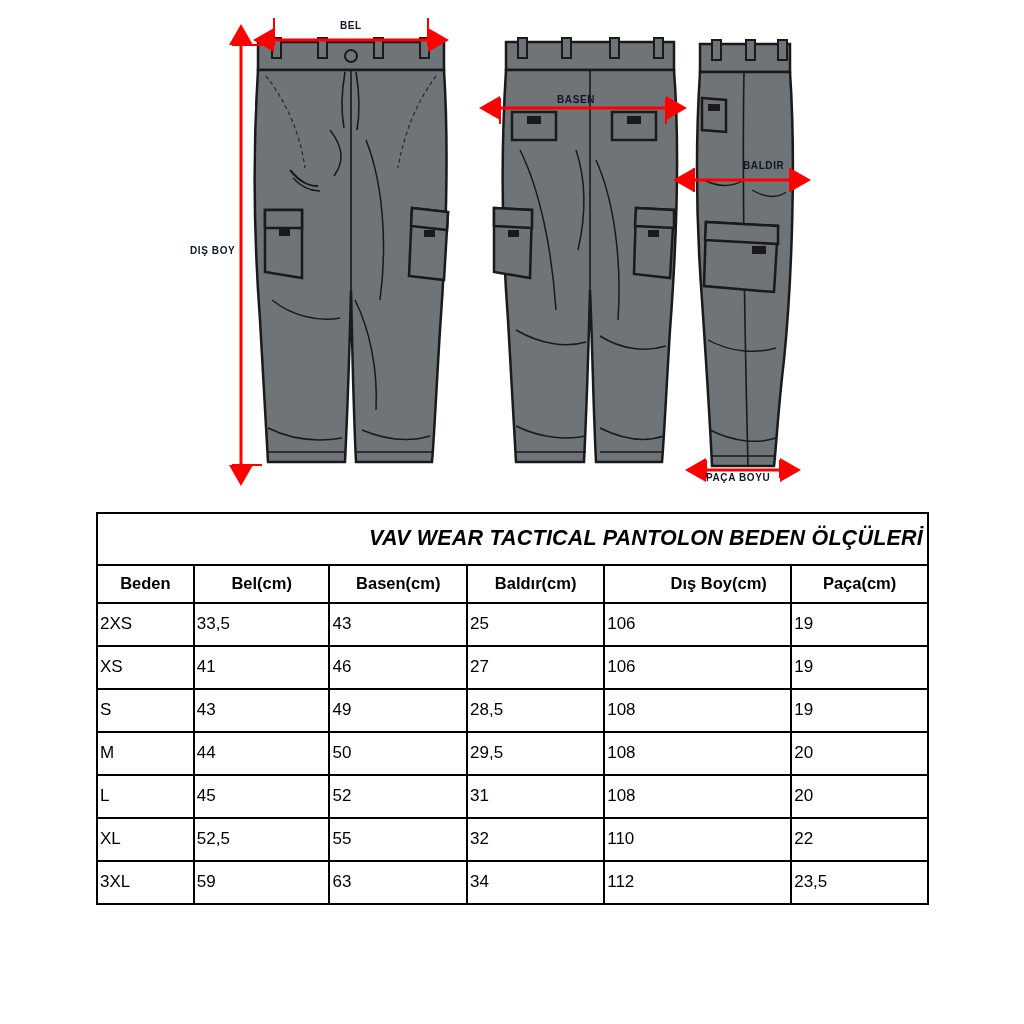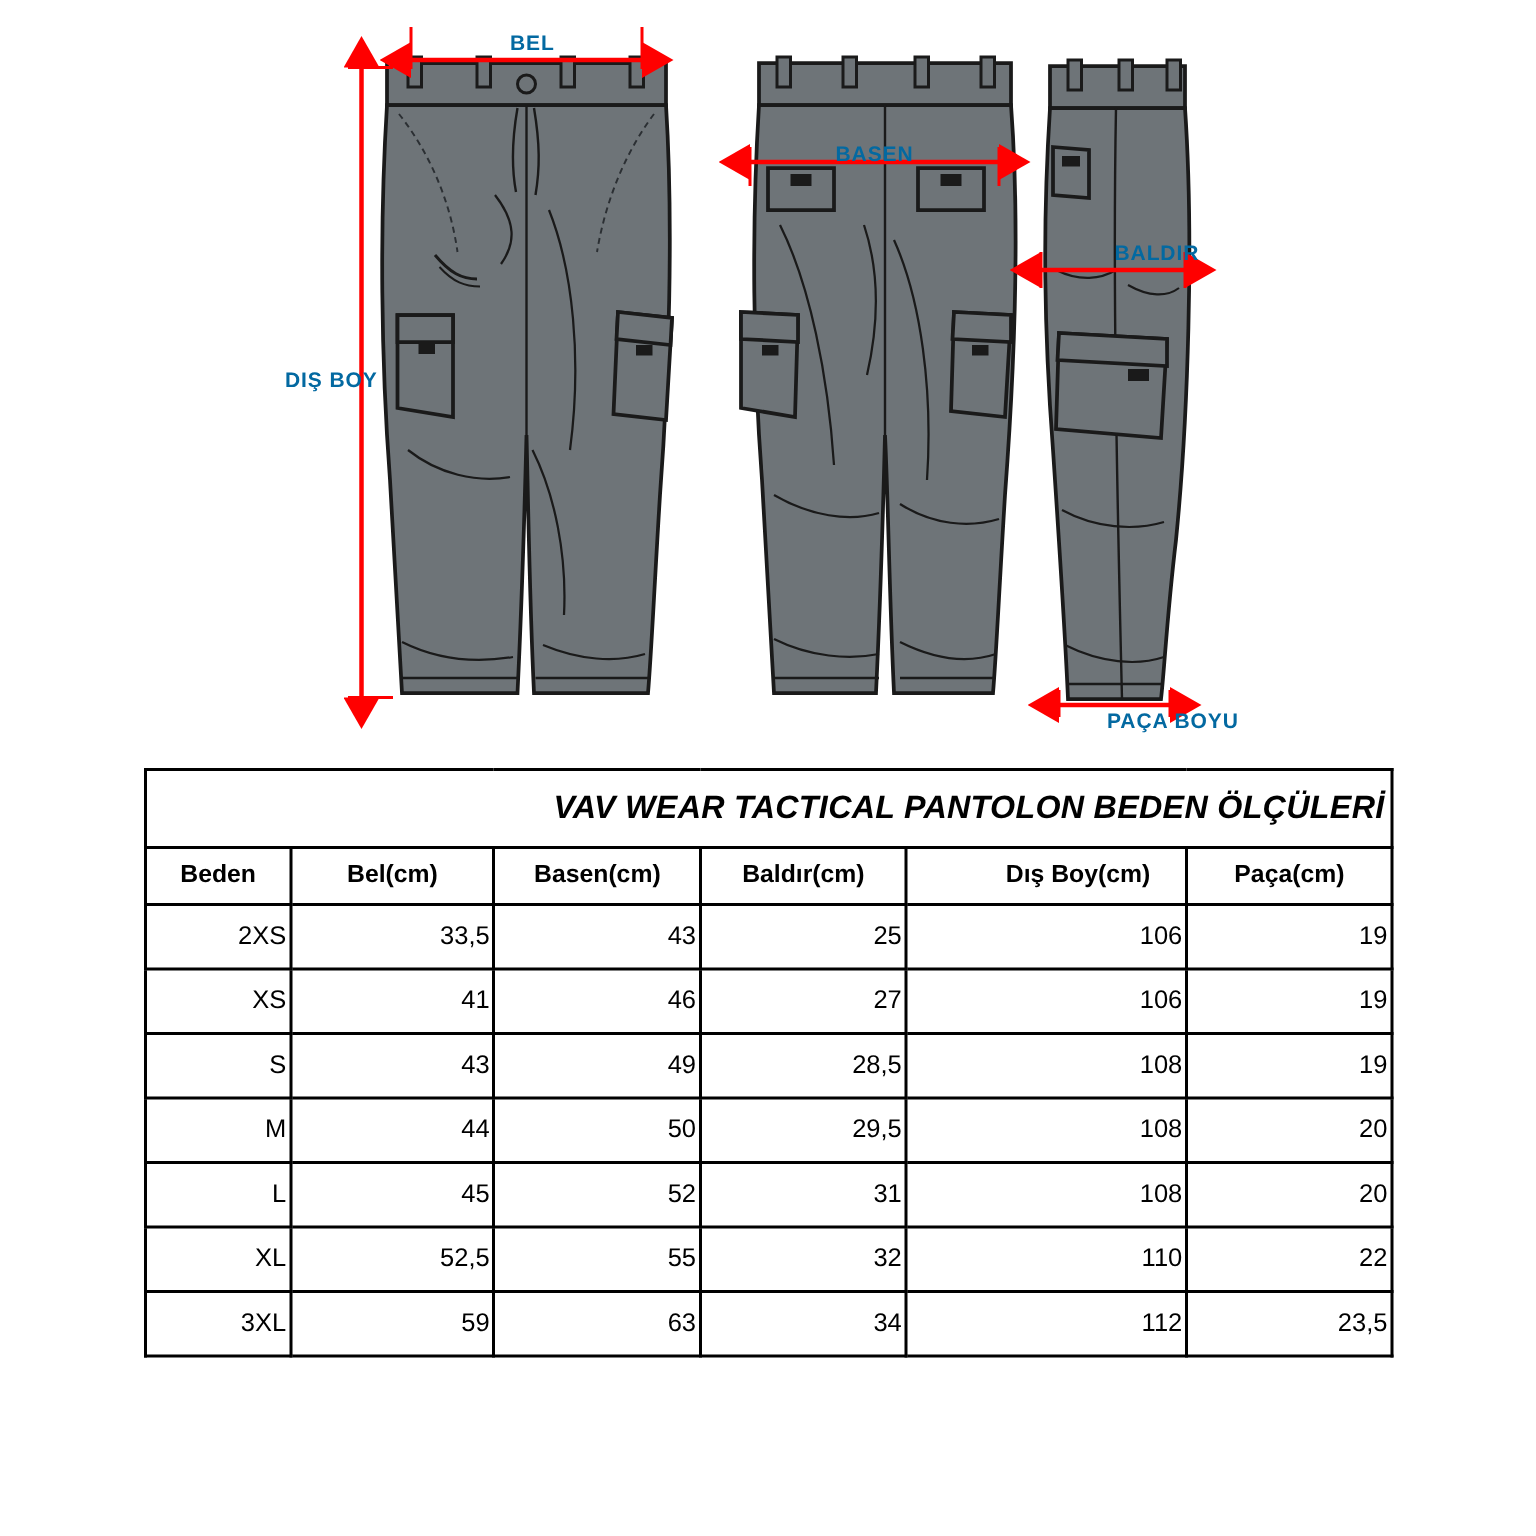--- a/index.html
+++ b/index.html
@@ -28,23 +28,23 @@
     top: 0;
     width: 1024px;
     height: 505px;
   }
   #illustration svg {
     display: block;
   }
 
   .dim-label {
     position: absolute;
-    color: #0369a1;
+    color: #0f172a;
     font-weight: bold;
-    font-size: 14px;
+    font-size: 10px;
     letter-spacing: 0.6px;
     font-family: "Liberation Sans", sans-serif;
     white-space: nowrap;
   }
 
   
   #table-wrap {
     position: absolute;
     left: 96px;
     top: 512px;
@@ -69,21 +69,21 @@
   thead th {
     font-weight: bold;
     font-size: 16.5px;
     padding: 8px 2px 9px 2px;
     text-align: center;
   }
   tbody td {
     font-weight: normal;
     font-size: 17px;
     padding: 10px 2px 11px 2px;
-    text-align: right;
+    text-align: left;
   }
   .col-beden { width: 98px; }
   .col-bel { width: 142px; }
   .col-basen { width: 140px; }
   .col-baldir { width: 140px; }
   .col-disboy { width: 152px; padding-left: 44px; }
   .col-paca { width: 141px; }
 </style>
 </head>
 <body>
@@ -230,21 +230,21 @@
         <line x1="706" y1="470" x2="780" y2="470" stroke="#ff0000" stroke-width="3" marker-start="url(#arrL)" marker-end="url(#arrR)"></line>
         <line x1="706" y1="460" x2="706" y2="478" stroke="#ff0000" stroke-width="2"></line>
         <line x1="780" y1="460" x2="780" y2="478" stroke="#ff0000" stroke-width="2"></line>
       </g>
     </svg>
 
     <div class="dim-label" style="left:340px; top:20px;">BEL</div>
     <div class="dim-label" style="left:190px; top:245px;">DIŞ BOY</div>
     <div class="dim-label" style="left:557px; top:94px;">BASEN</div>
     <div class="dim-label" style="left:716px; top:160px;padding-left:27px;">BALDIR</div>
-    <div class="dim-label" style="left:706px; top:472px;margin-left:32px;">PAÇA BOYU</div>
+    <div class="dim-label" style="left:706px; top:472px;">PAÇA BOYU</div>
   </div>
 
   <div id="table-wrap">
     <table>
       <thead>
         <tr>
           <th class="title-cell" colspan="6">VAV WEAR TACTICAL PANTOLON BEDEN ÖLÇÜLERİ</th>
         </tr>
         <tr>
           <th class="col-beden">Beden</th>

